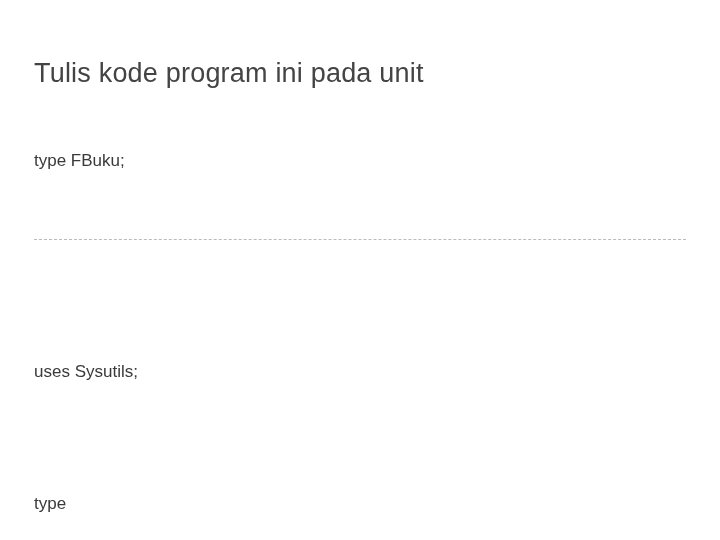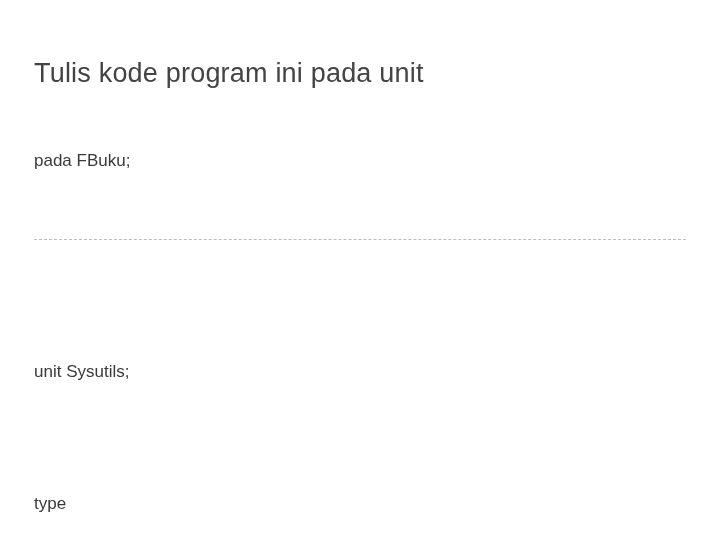--- a/index.html
+++ b/index.html
@@ -53,24 +53,24 @@
     border-left: 9px solid #bfbfbf;
   }
 </style>
 </head>
 <body>
 
 <div class="slide">
   <h1 class="title">Tulis kode program ini pada unit</h1>
 
   <div class="codeblock">
-    <span class="codeline">pada FBuku;</span>
+    <span class="codeline">type FBuku;</span>
     <hr class="hr">
     <span class="codeline"></span>
-    <span class="codeline">unit Sysutils;</span>
+    <span class="codeline">uses Sysutils;</span>
     <span class="codeline"></span>
     <span class="codeline">type</span>
     
     
     
     
     
     
     
     

